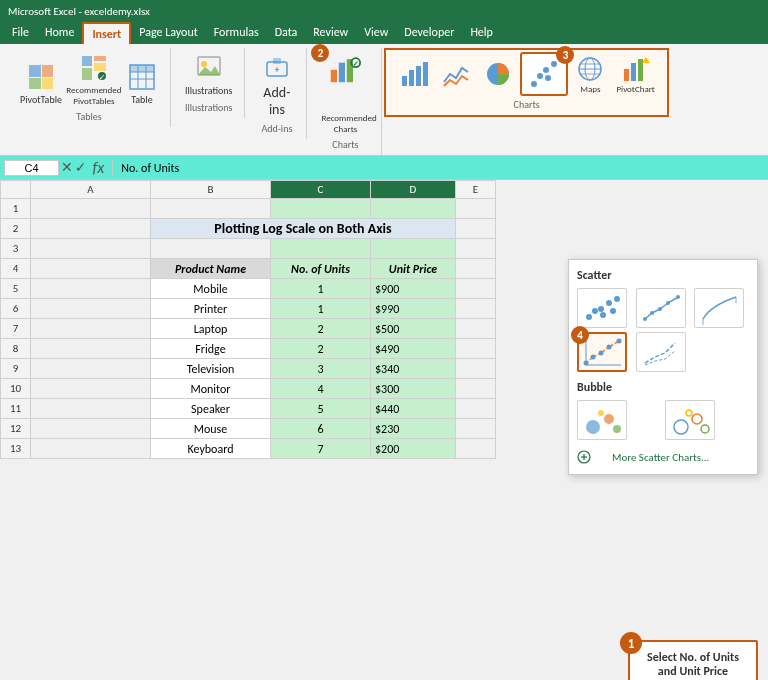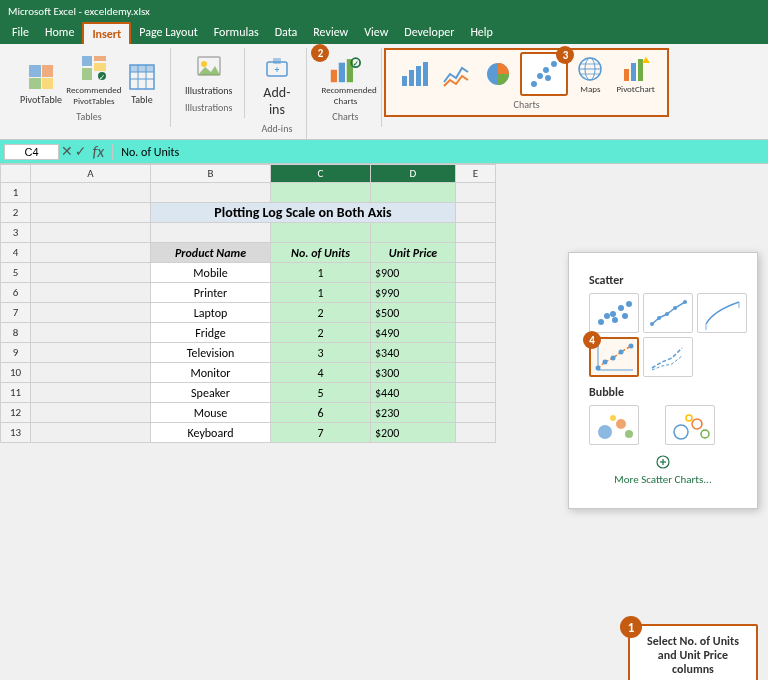--- a/index.html
+++ b/index.html
@@ -165,27 +165,27 @@
       background: #c6efce !important;
     }
     .col-header-selected {
       background: #217346 !important;
       color: white !important;
     }
 
     
     .dropdown-panel {
       position: absolute;
-      top: 88px;
+      top: 79px;
       right: 10px;
       width: 190px;
       background: white;
       border: 1px solid #c8c8c8;
       box-shadow: 2px 2px 8px rgba(0,0,0,0.2);
-      padding: 20px;
+      padding: 8px;
       z-index: 100;
     }
     .dropdown-section-title {
       font-weight: bold;
       font-size: 12px;
       margin-bottom: 6px;
       color: #333;
     }
     .chart-grid {
       display: grid;
@@ -210,26 +210,25 @@
     }
     .bubble-grid {
       display: grid;
       grid-template-columns: repeat(2, 1fr);
       gap: 4px;
       margin-bottom: 8px;
     }
     .more-charts-link {
       display: flex;
       align-items: center;
-      gap: 4px;
+      gap: 21px;
       color: #217346;
       font-size: 11px;
       cursor: pointer;
       padding: 2px 0;
-      flex-direction: column;
     }
 
     
     .annotation-box {
       position: absolute;
       border: 2px solid #c55a11;
       background: white;
       padding: 6px;
       font-size: 11px;
       font-weight: bold;
@@ -400,21 +399,21 @@
         <div class="ribbon-btn" style="position:relative;">
           <div class="icon-large">
             <svg width="36" height="36" viewBox="0 0 36 36">
               <rect x="2" y="20" width="7" height="14" fill="#ed7d31"></rect>
               <rect x="11" y="12" width="7" height="22" fill="#5b9bd5"></rect>
               <rect x="20" y="8" width="7" height="26" fill="#70ad47"></rect>
               <circle cx="30" cy="12" r="5" fill="none" stroke="#217346" stroke-width="2"></circle>
               <text x="30" y="16" text-anchor="middle" fill="#217346" font-size="8" font-weight="bold">✓</text>
             </svg>
           </div>
-          <span style="font-size:9px;max-width:48px;text-align:center;">Recommended Charts</span>
+          <span style="font-size:9px;max-width:48px;text-align:center;margin-top:28px;">Recommended Charts</span>
 
           <div class="badge-overlay" style="top:-6px;left:-6px;width:18px;height:18px;font-size:11px;">2</div>
         </div>
       </div>
       <span class="ribbon-group-label">Charts</span>
     </div>
 
     <div class="ribbon-group" style="border:2px solid #c55a11;background:#fff8f0;position:relative;">
       <div style="display:flex;gap:2px;align-items:center;">
 

